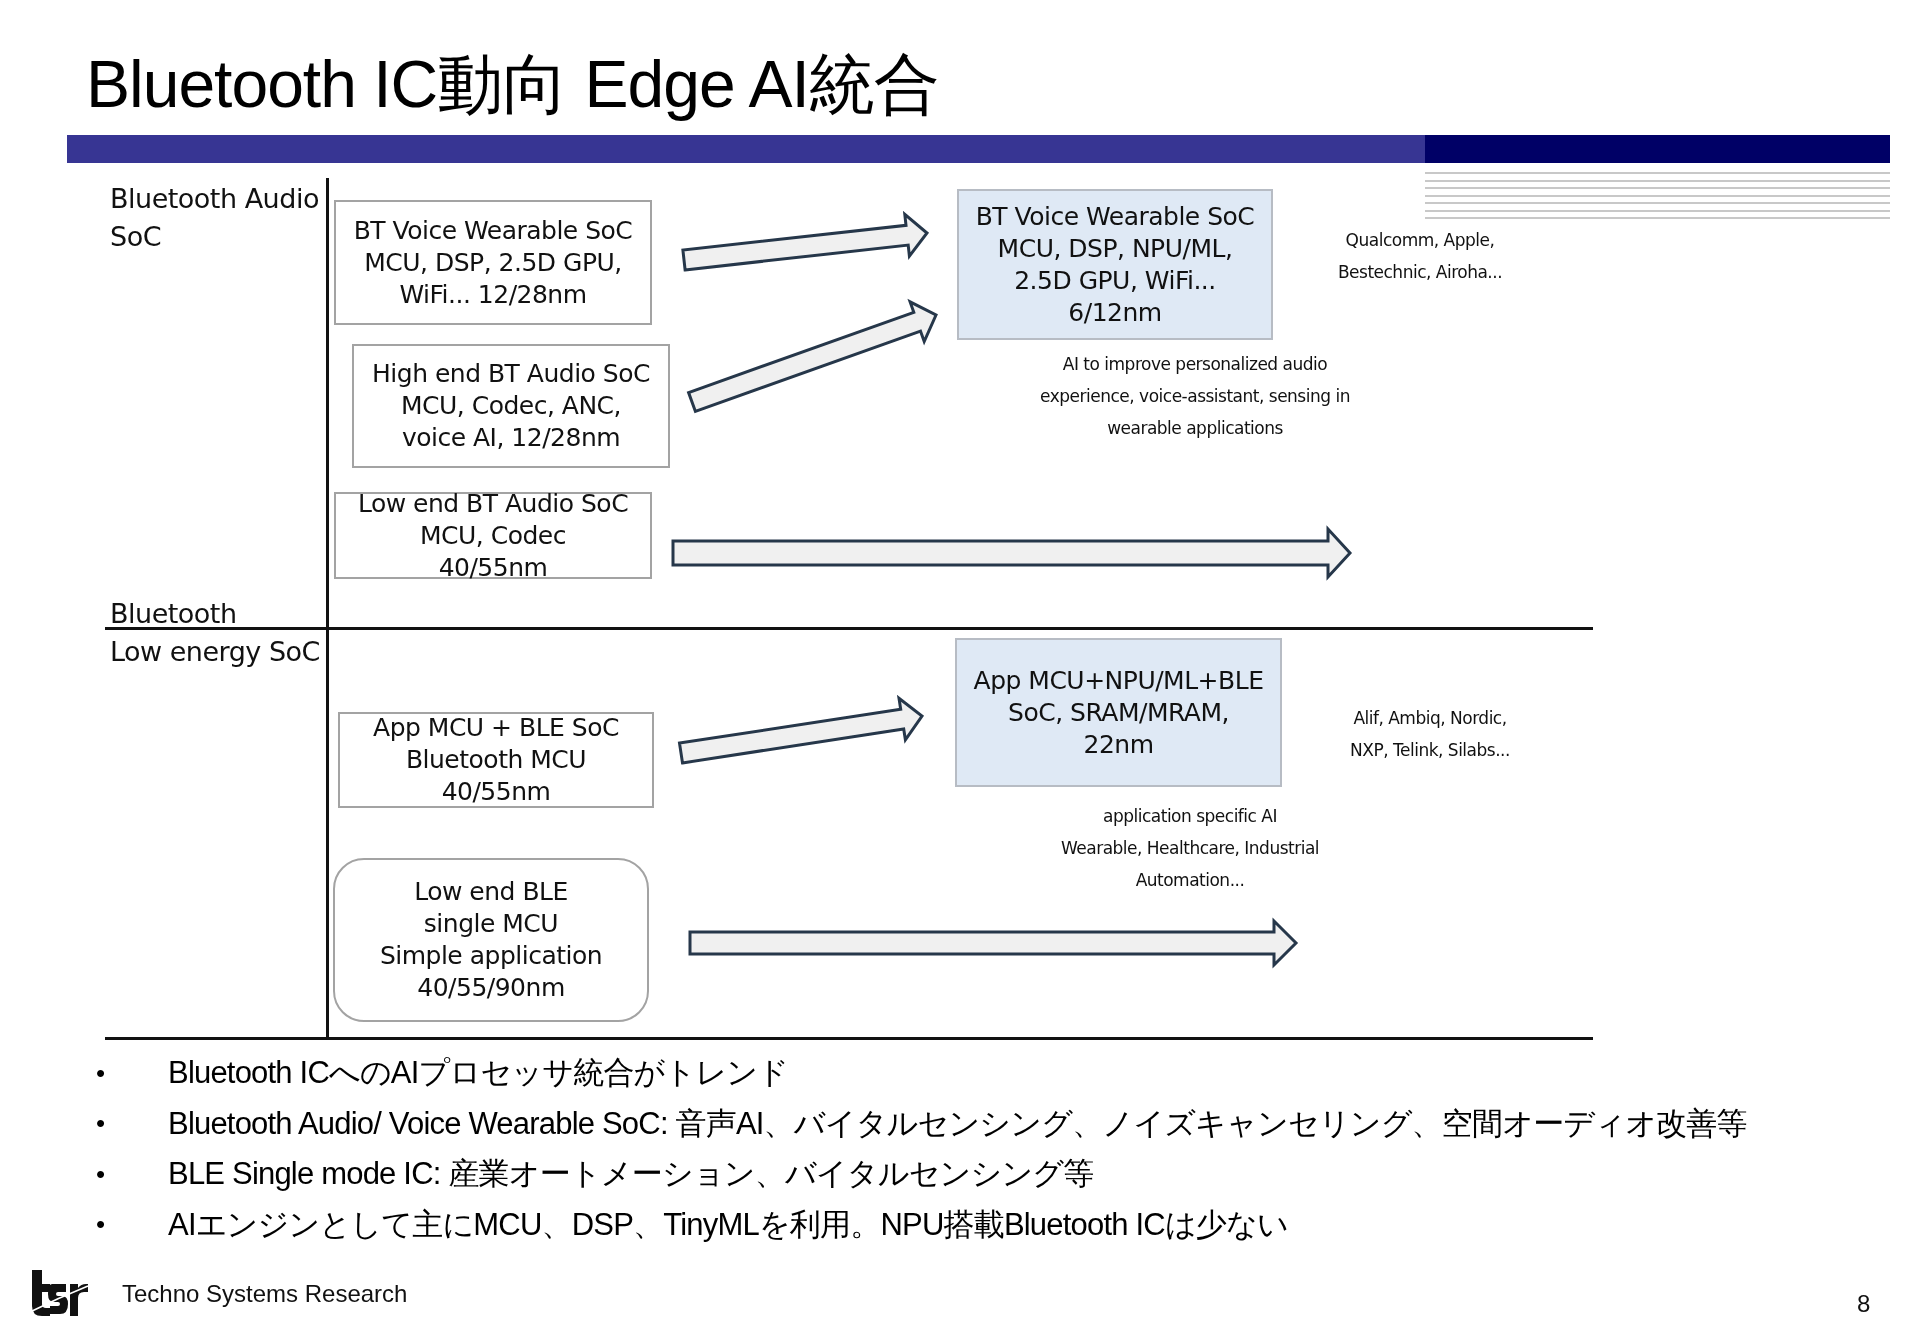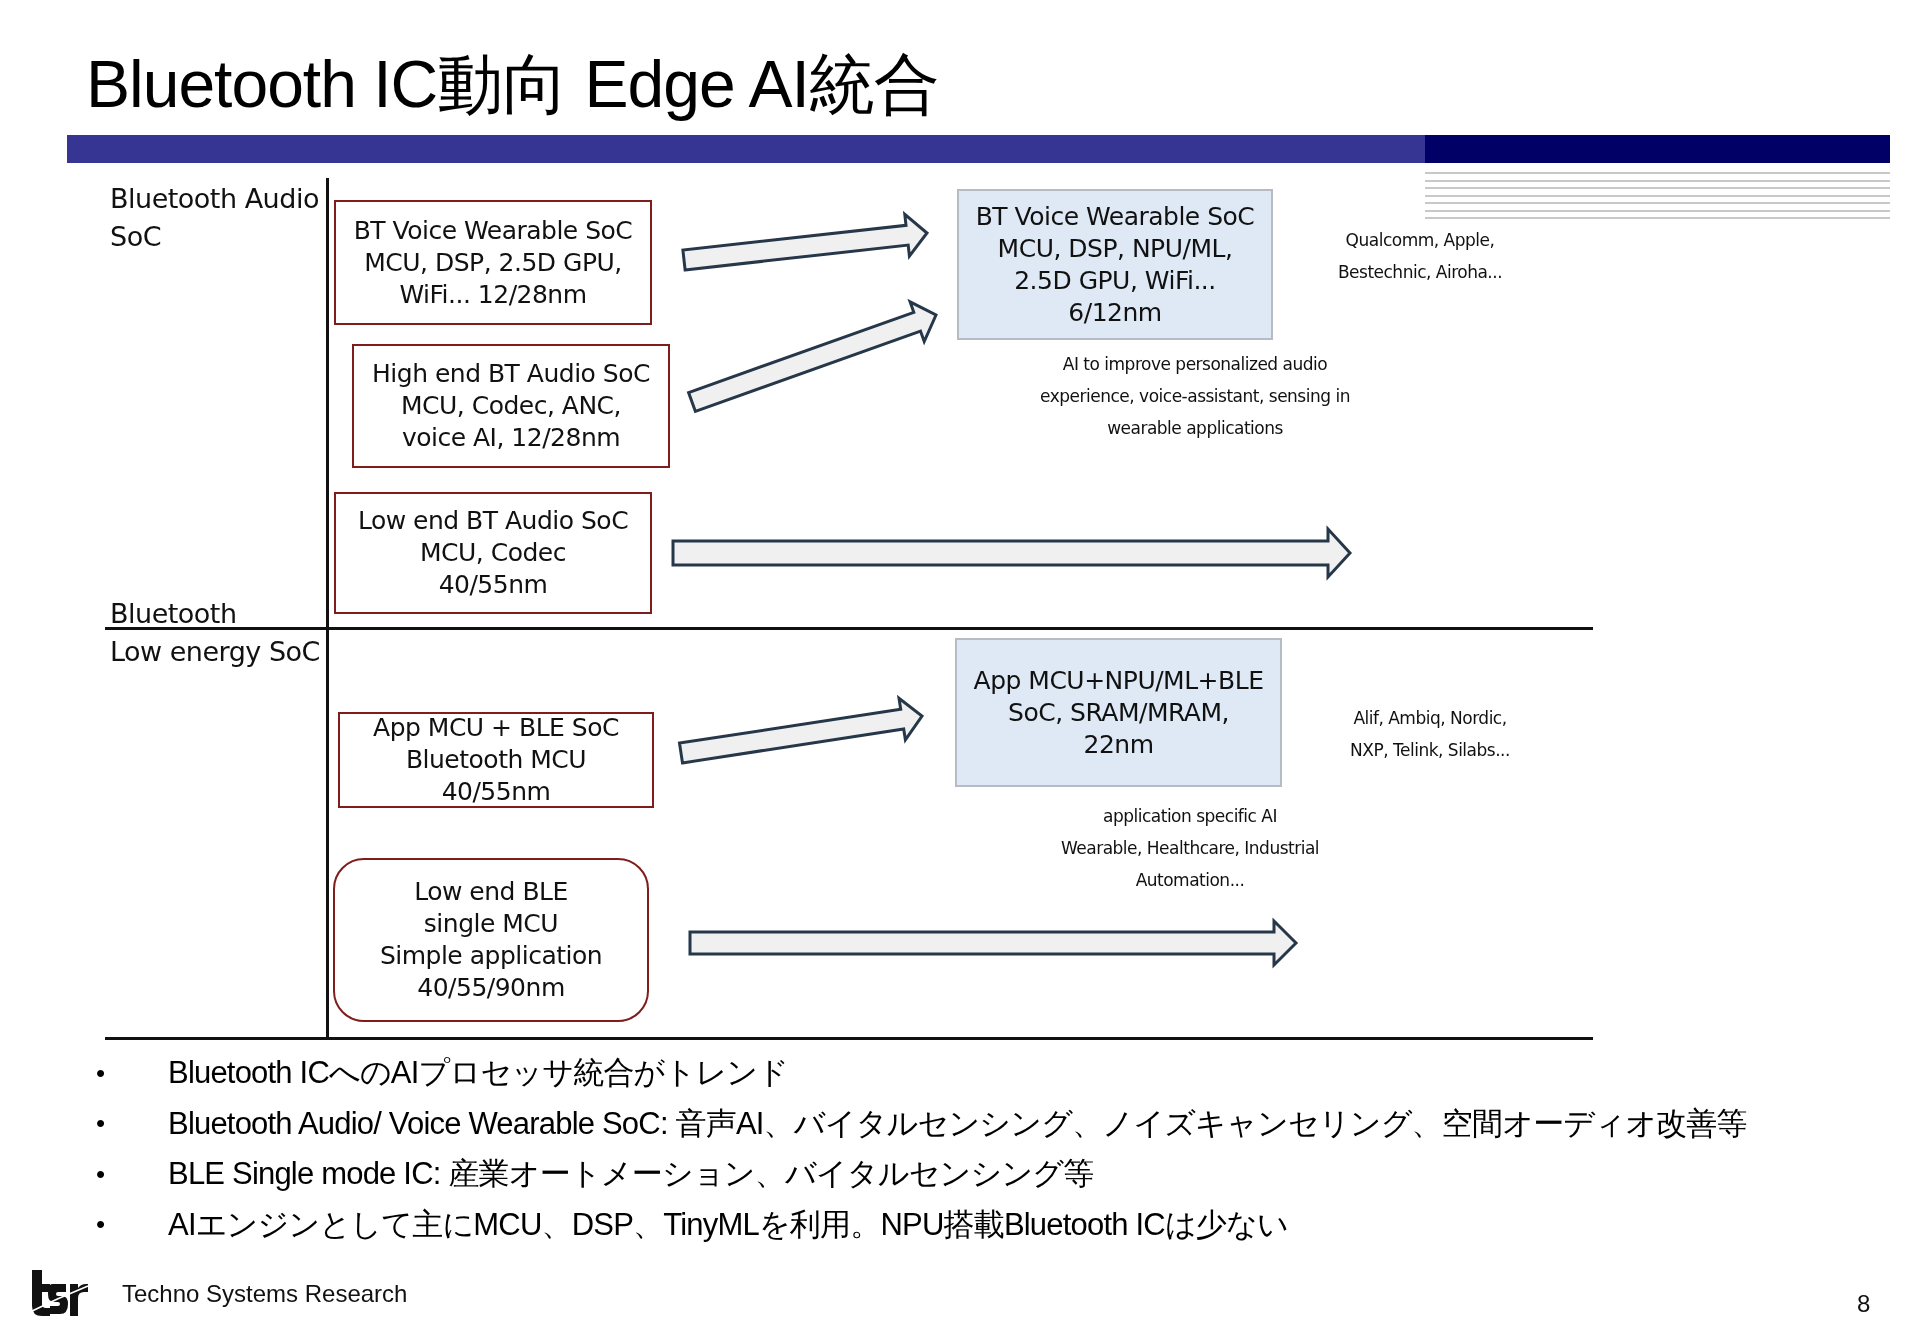--- a/index.html
+++ b/index.html
@@ -7,21 +7,21 @@
            font-family: "DejaVu Sans", sans-serif; color: #111; }
     .abs { position: absolute; }
     .title { left: 86px; top: 40px; font-family: "Liberation Sans", sans-serif;
              font-size: 66px; color: #000; letter-spacing: -1px; white-space: nowrap; }
     .bar-blue { left: 67px; top: 135px; width: 1358px; height: 28px; background: #373593; }
     .bar-navy { left: 1425px; top: 135px; width: 465px; height: 28px; background: #000066; }
     .gline { left: 1425px; width: 465px; height: 2px; background: #c8c8c8; }
     .vdiv { left: 326px; top: 178px; width: 3px; height: 861px; background: #111; }
     .hline { left: 105px; width: 1488px; height: 3px; background: #111; }
     .cat { font-size: 27px; line-height: 38px; color: #111; letter-spacing: -0.5px; }
-    .box { border: 2px solid #7f1d1d; background: #fff; display: flex; align-items: center;
+    .box { border: 2px solid #a3a3a3; background: #fff; display: flex; align-items: center;
            justify-content: center; text-align: center; font-size: 25px; line-height: 32px;
            color: #111; letter-spacing: -0.5px; box-sizing: border-box; }
     .box.hl { background: #dfe9f5; border-color: #b7bcc4; }
     .note { text-align: center; font-size: 17px; line-height: 32px; color: #111; letter-spacing: -0.5px; }
     .bullets { left: 96px; top: 1048px; font-family: "Liberation Sans", sans-serif;
                font-size: 31px; color: #000; letter-spacing: -0.8px; }
     .bullet-row { height: 50.5px; display: flex; align-items: center; white-space: nowrap; }
     .bullet-dot { width 72px; min-width: 72px; font-size: 26px; }
     .footer-text { left: 122px; top: 1280px; font-family: "Liberation Sans", sans-serif; font-size: 24px; color: #111; }
     .page-num { left: 1857px; top: 1290px; font-family: "Liberation Sans", sans-serif; font-size: 24px; color: #111; }
@@ -57,21 +57,21 @@
     <div>WiFi... 12/28nm</div>
   </div>
 </div>
 <div class="abs box" style="left:332px; top:344px; width:318px; height:124px;margin-left:20px;">
   <div>
     <div>High end BT Audio SoC</div>
     <div>MCU, Codec, ANC,</div>
     <div>voice AI, 12/28nm</div>
   </div>
 </div>
-<div class="abs box" style="left:334px; top:492px; width:318px; height:122px;">
+<div class="abs box" style="left:334px; top:492px; width:318px; height:87px;">
   <div>
     <div>Low end BT Audio SoC</div>
     <div>MCU, Codec</div>
     <div>40/55nm</div>
   </div>
 </div>
 
 <div class="abs box hl" style="left:957px; top:189px; width:316px; height:151px;">
   <div>
     <div>BT Voice Wearable SoC</div>

